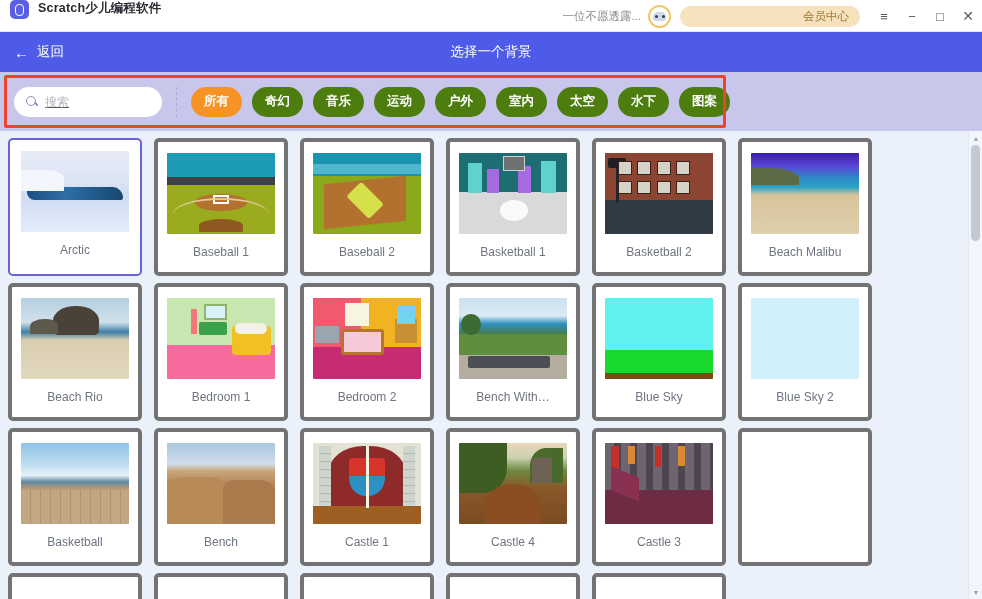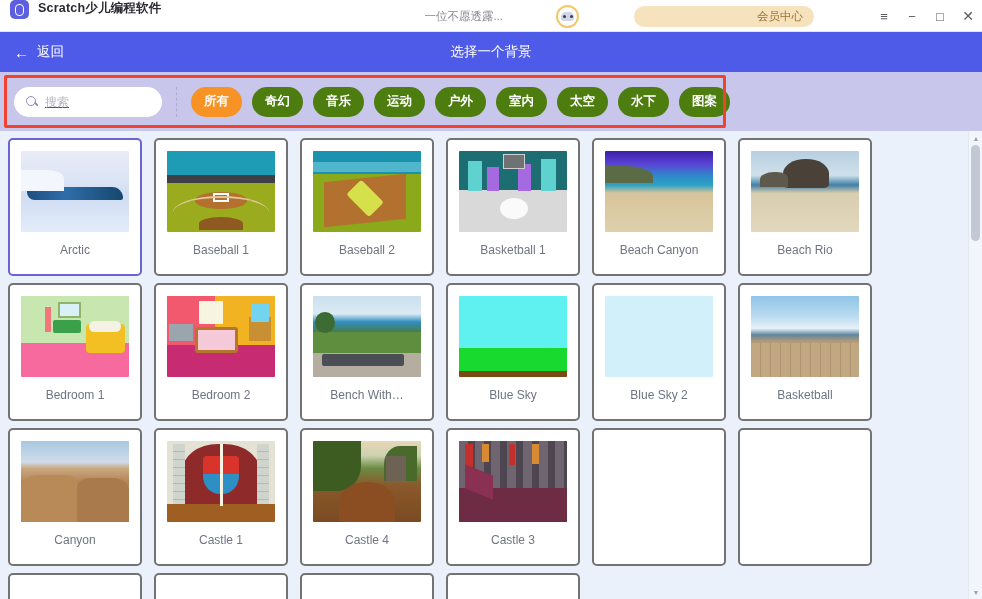--- a/index.html
+++ b/index.html
@@ -29,21 +29,21 @@
     width:9px; height:12px;
     border:1.6px solid #ffffff;
     border-radius:4px;
   }
   .app-title{
     margin-left:9px;
     font-size:12.5px; font-weight:bold; color:#2b2b33;
     letter-spacing:.2px;
   }
   .tb-right{
-    margin-left:auto; display:flex; align-items:center; height:32px;gap:46px;
+    margin-left:auto; display:flex; align-items:center; height:32px;
   }
   .user-name{
     font-size:11.5px; color:#8a8a93; max-width:92px;
     overflow:hidden; white-space:nowrap; text-overflow:ellipsis;
   }
   .avatar{
     width:23px; height:23px; border-radius:50%;
     margin-left:7px; flex:none;
     background:#fdfdfd;
     border:2px solid #f2c96a;
@@ -168,21 +168,21 @@
   .grid{
     display:grid;
     grid-template-columns:repeat(6, 146px);
     gap:0 0;
     padding:7px 0 0 8px;
   }
   .card{
     width:134px; height:138px;
     margin:0 12px 7px 0;
     background:#ffffff;
-    border:2px solid #737373;
+    border:4px solid #737373;
     border-radius:5px;
     display:flex; flex-direction:column;
     align-items:center;
     cursor:pointer;
     overflow:hidden;
   }
   .card.selected{
     border:2px solid #6b63d6;
   }
   .thumb{
@@ -452,24 +452,41 @@
           <div class="b1"></div>
           <div class="b2"></div>
           <div class="b3"></div>
           <div class="b4"></div>
           <div class="hoop"></div>
           <div class="ball"></div>
         </div>
         <div class="card-label">Basketball 1</div>
       </div>
       <div class="card">
+        <div class="thumb t-bb2">
+          <div class="bld"></div>
+          <div class="ground"></div>
+          <div class="pole"></div>
+          <div class="board"></div>
+          <div class="w" style="left: 12%; top: 10%;"></div>
+          <div class="w" style="left: 30%; top: 10%;"></div>
+          <div class="w" style="left: 48%; top: 10%;"></div>
+          <div class="w" style="left: 66%; top: 10%;"></div>
+          <div class="w" style="left: 12%; top: 34%;"></div>
+          <div class="w" style="left: 30%; top: 34%;"></div>
+          <div class="w" style="left: 48%; top: 34%;"></div>
+          <div class="w" style="left: 66%; top: 34%;"></div>
+        </div>
+        <div class="card-label">Basketball 2</div>
+      </div>
+      <div class="card">
         <div class="thumb t-malibu">
           <div class="hill"></div>
         </div>
-        <div class="card-label">Beach Canyon</div>
+        <div class="card-label">Beach Malibu</div>
       </div>
       <div class="card">
         <div class="thumb t-rio">
           <div class="mtn"></div>
           <div class="mtn2"></div>
         </div>
         <div class="card-label">Beach Rio</div>
       </div>
       <div class="card">
         <div class="thumb t-bed1">
@@ -518,21 +535,21 @@
         <div class="thumb t-boardwalk">
           <div class="planks"></div>
         </div>
         <div class="card-label">Basketball</div>
       </div>
       <div class="card">
         <div class="thumb t-canyon">
           <div class="r1"></div>
           <div class="r2"></div>
         </div>
-        <div class="card-label">Canyon</div>
+        <div class="card-label">Bench</div>
       </div>
       <div class="card">
         <div class="thumb t-castle1">
           <div class="arch"></div>
           <div class="col-l"></div>
           <div class="col-r"></div>
           <div class="floor"></div>
           <div class="shield"></div>
           <div class="sline"></div>
         </div>

